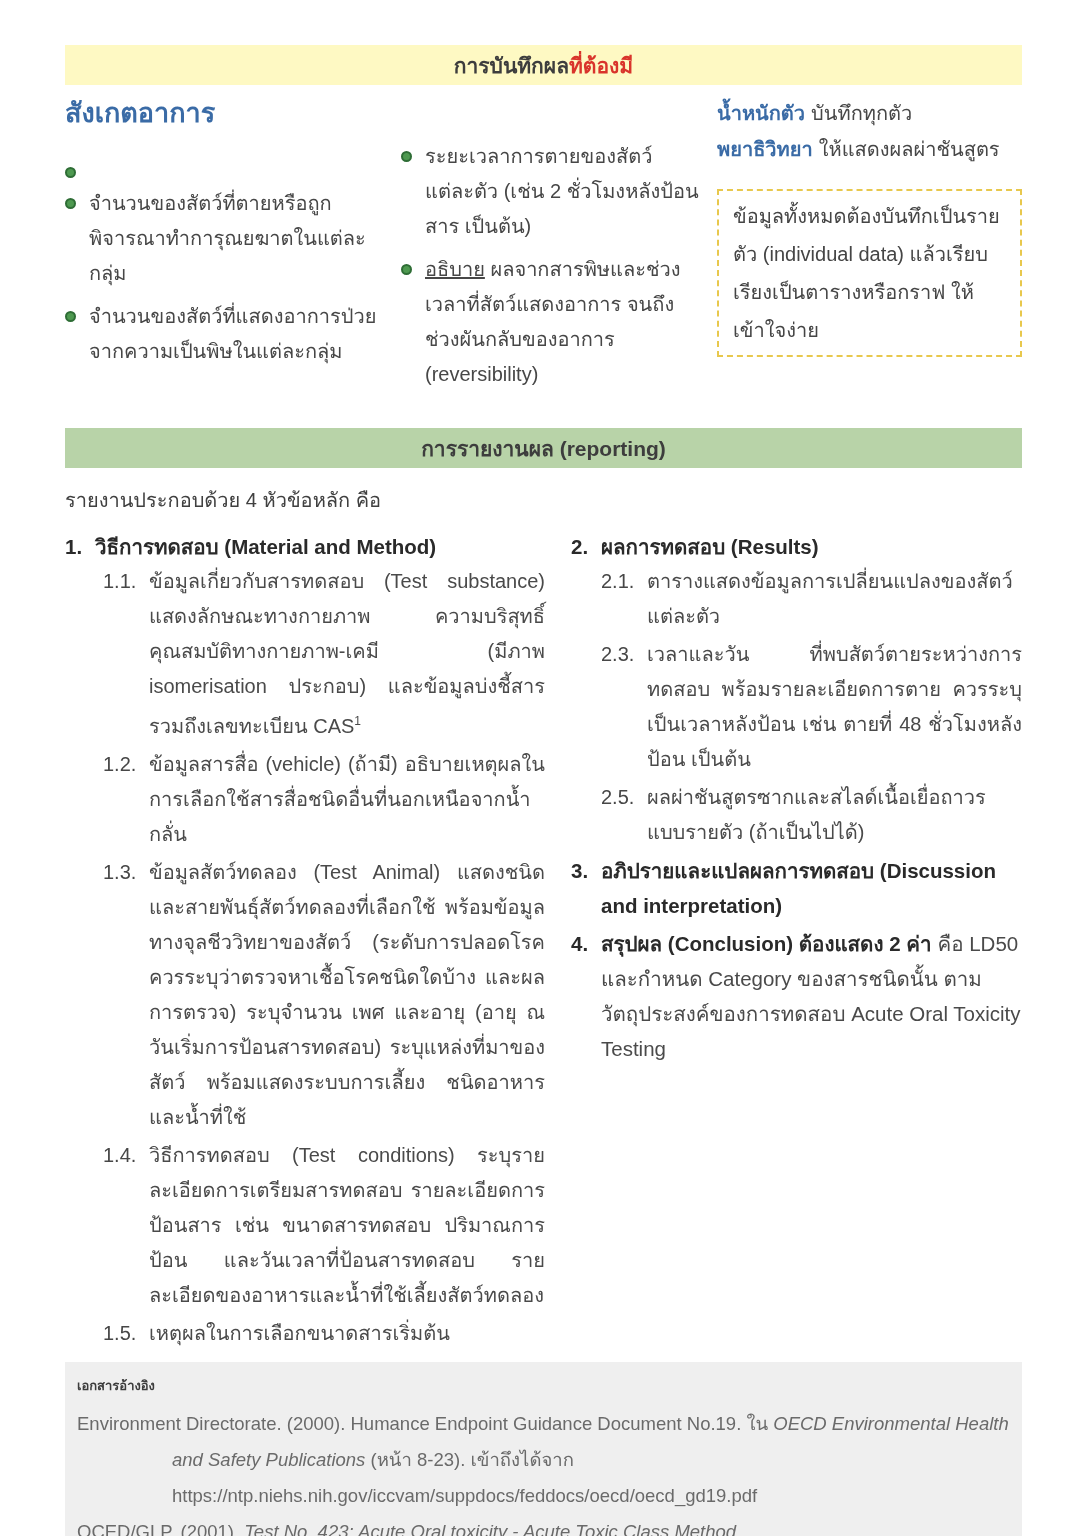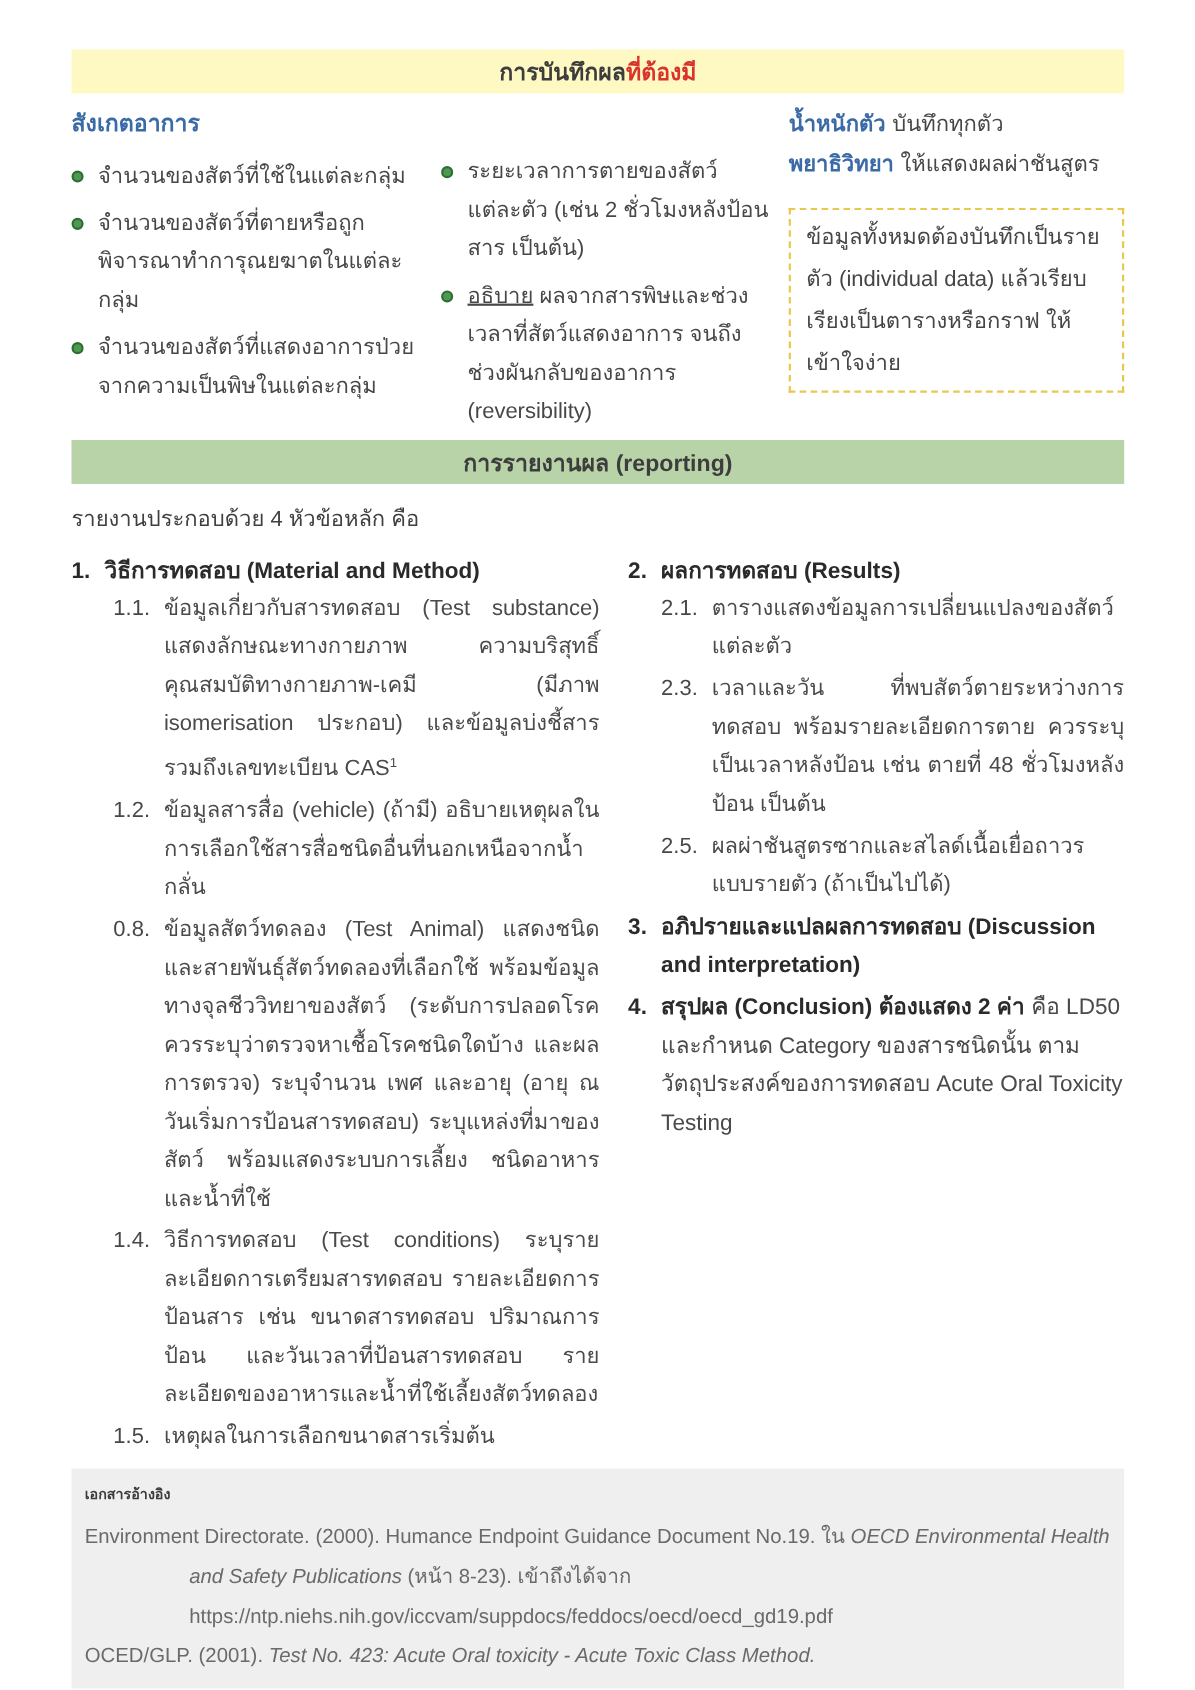--- a/index.html
+++ b/index.html
@@ -5,27 +5,27 @@
   html,body{margin:0;padding:0;background:#ffffff;}
   .page{
     width:1086px;height:1536px;background:#ffffff;box-sizing:border-box;
     padding:45px 64px 0 65px;
     font-family:"Liberation Sans",sans-serif;
     color:#474747;font-size:20px;position:relative;overflow:hidden;
   }
   .bar{height:40px;display:flex;align-items:center;justify-content:center;
        font-weight:bold;font-size:21px;color:#3d3d3d;}
   .yellow-bar{background:#fef9c3;}
-  .green-bar{background:#b8d3a8;}
+  .green-bar{background:#b8d3a8;margin-top:28px;}
   .red{color:#d9342b;}
   .top-cols{display:flex;gap:16px;margin-top:10px;}
   .col1{flex:0 0 320px;}
   .col2{flex:0 0 300px;}
   .col3{flex:1;min-width:0;}
-  .blue-heading{color:#3a6ba6;font-weight:bold;font-size:21px;line-height:36px;margin-bottom:12px;}
+  .blue-heading{color:#3a6ba6;font-weight:bold;font-size:27px;line-height:36px;margin-bottom:24px;}
   .bullets{list-style:none;margin:0;padding:0;}
   .bullets li{display:flex;gap:13px;line-height:35px;margin-bottom:8px;}
   .dot{flex:0 0 11px;width:11px;height:11px;border-radius:50%;
        background:#4e9950;border:2px solid #2e6d35;box-sizing:border-box;margin-top:12px;}
   .col2 .bullets{margin-top:44px;}
   .u{text-decoration:underline;}
   .col3 .line{line-height:36px;}
   .blue-label{color:#3a6ba6;font-weight:bold;font-size:20px;margin-right:6px;}
   .note-box{margin-top:22px;border:2px dashed #e8c84d;padding:6px 14px;line-height:38px;color:#454545;}
   .intro{margin:14px 0 8px;line-height:36px;color:#404040;}
@@ -57,21 +57,20 @@
     </span>
   </div>
 
   <div class="top-cols">
 
     <div class="col1">
       <div class="blue-heading">สังเกตอาการ</div>
       <ul class="bullets">
         <li>
           <span class="dot"></span>
-          <span>จำนวนของสัตว์ที่ใช้ในแต่ละกลุ่ม</span>
         </li>
         <li>
           <span class="dot"></span>
           <span>จำนวนของสัตว์ที่ตายหรือถูกพิจารณาทำการุณยฆาตในแต่ละกลุ่ม</span>
         </li>
         <li>
           <span class="dot"></span>
           <span>จำนวนของสัตว์ที่แสดงอาการป่วยจากความเป็นพิษในแต่ละกลุ่ม</span>
         </li>
       </ul>
@@ -117,21 +116,21 @@
       <div class="subs">
         <div class="sub">
           <span class="snum">1.1.</span>
           <span class="stext"><span>ข้อมูลเกี่ยวกับสารทดสอบ (Test substance) แสดงลักษณะทางกายภาพ ความบริสุทธิ์ คุณสมบัติทางกายภาพ-เคมี (มีภาพ isomerisation ประกอบ) และข้อมูลบ่งชี้สาร รวมถึงเลขทะเบียน CAS</span><sup>1</sup></span>
         </div>
         <div class="sub">
           <span class="snum">1.2.</span>
           <span class="stext">ข้อมูลสารสื่อ (vehicle) (ถ้ามี) อธิบายเหตุผลในการเลือกใช้สารสื่อชนิดอื่นที่นอกเหนือจากน้ำกลั่น</span>
         </div>
         <div class="sub">
-          <span class="snum">0.8.</span>
+          <span class="snum">1.3.</span>
           <span class="stext">ข้อมูลสัตว์ทดลอง (Test Animal) แสดงชนิดและสายพันธุ์สัตว์ทดลองที่เลือกใช้ พร้อมข้อมูลทางจุลชีววิทยาของสัตว์ (ระดับการปลอดโรค ควรระบุว่าตรวจหาเชื้อโรคชนิดใดบ้าง และผลการตรวจ) ระบุจำนวน เพศ และอายุ (อายุ ณ วันเริ่มการป้อนสารทดสอบ) ระบุแหล่งที่มาของสัตว์ พร้อมแสดงระบบการเลี้ยง ชนิดอาหารและน้ำที่ใช้</span>
         </div>
         <div class="sub">
           <span class="snum">1.4.</span>
           <span class="stext">วิธีการทดสอบ (Test conditions) ระบุรายละเอียดการเตรียมสารทดสอบ รายละเอียดการป้อนสาร เช่น ขนาดสารทดสอบ ปริมาณการป้อน และวันเวลาที่ป้อนสารทดสอบ รายละเอียดของอาหารและน้ำที่ใช้เลี้ยงสัตว์ทดลอง</span>
         </div>
         <div class="sub">
           <span class="snum">1.5.</span>
           <span class="stext">เหตุผลในการเลือกขนาดสารเริ่มต้น</span>
         </div>

